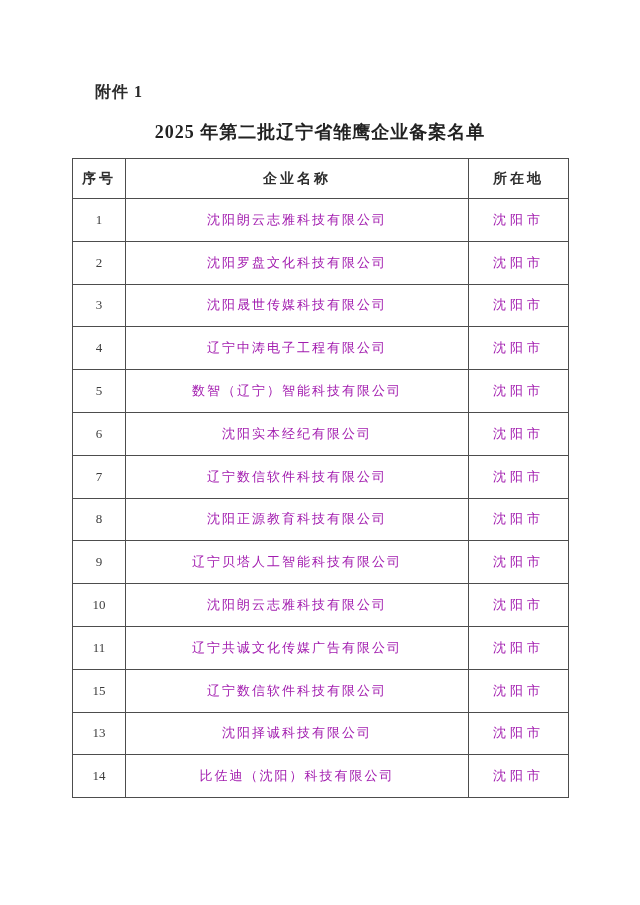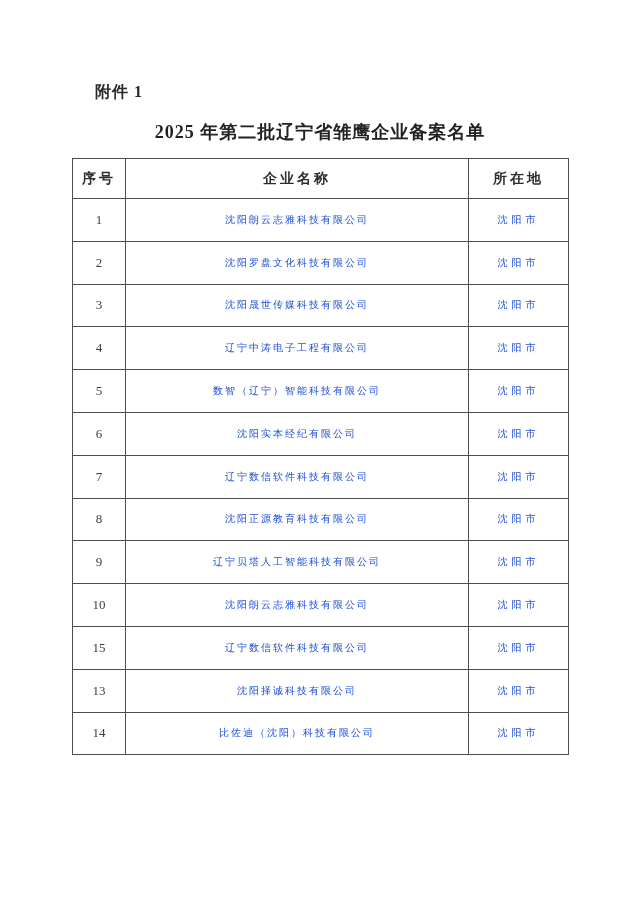--- a/index.html
+++ b/index.html
@@ -59,23 +59,23 @@
   }
   table.roster thead tr { height: 40px; }
   table.roster tbody tr { height: 42.8px; }
   table.roster th {
     font-size: 14px;
     font-weight: bold;
     color: #2e2e2e;
     letter-spacing: 3px;
   }
   table.roster td {
-    font-size: 10px;
+    font-size: 13px;
     font-weight: normal;
-    color: #1d4ed8;
+    color: #a21caf;
     letter-spacing: 2px;
   }
   table.roster td.seq-cell {
     letter-spacing: 0;
     font-size: 13px;
     color: #3d3d3d;
   }
   table.roster td.loc-cell {
     letter-spacing: 4px;
   }
@@ -156,20 +156,25 @@
     <td class="name-cell">辽宁贝塔人工智能科技有限公司</td>
     <td class="loc-cell">沈阳市</td>
   </tr>
 
   <tr>
     <td class="seq-cell">10</td>
     <td class="name-cell">沈阳朗云志雅科技有限公司</td>
     <td class="loc-cell">沈阳市</td>
   </tr>
 
+  <tr>
+    <td class="seq-cell">11</td>
+    <td class="name-cell">辽宁共诚文化传媒广告有限公司</td>
+    <td class="loc-cell">沈阳市</td>
+  </tr>
 
   <tr>
     <td class="seq-cell">15</td>
     <td class="name-cell">辽宁数信软件科技有限公司</td>
     <td class="loc-cell">沈阳市</td>
   </tr>
 
   <tr>
     <td class="seq-cell">13</td>
     <td class="name-cell">沈阳择诚科技有限公司</td>

